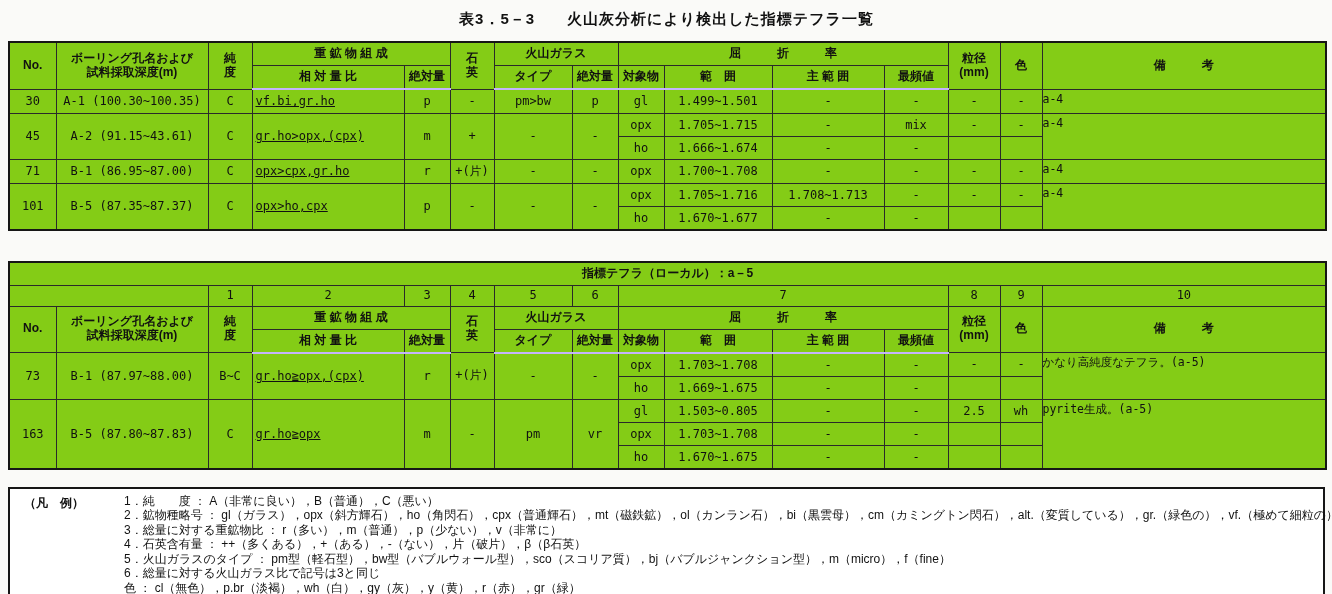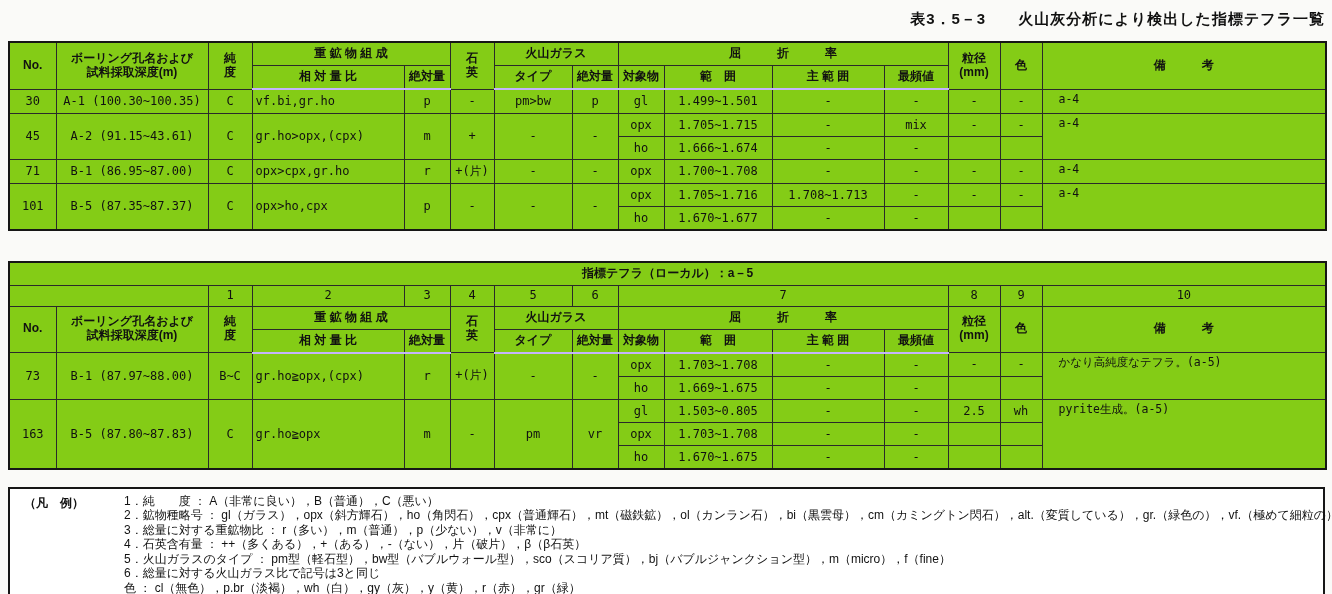--- a/index.html
+++ b/index.html
@@ -1,24 +1,24 @@
 <!DOCTYPE html>
 <html><head>
 <meta charset="utf-8">
 <style>
   html,body{margin:0;padding:0;background:#fafaf8;color:#111;}
   body{width:1332px;height:594px;font-family:"Liberation Sans",sans-serif;box-sizing:border-box;}
   .page{padding:6px 7px 0 8px;}
-  .title{text-align:right;font-size:15px;font-weight:bold;letter-spacing:1px;margin:4px 0 12px 0;}
+  .title{text-align:center;font-size:15px;font-weight:bold;letter-spacing:1px;margin:4px 0 12px 0;}
   table.tephra{border-collapse:collapse;table-layout:fixed;width:1317px;border:2px solid #161616;background:#84cc16;}
   table.tephra th,table.tephra td{border:1px solid #2a2a2a;padding:1px 3px;height:20px;overflow:hidden;white-space:nowrap;}
   table.tephra th{font-size:12px;font-weight:bold;text-align:center;vertical-align:middle;line-height:1.15;}
   table.tephra td{font-family:"DejaVu Sans Mono",monospace;font-size:12px;text-align:center;vertical-align:middle;}
-  table.tephra td.l{text-align:left;}
-  table.tephra td.rem{text-align:left;padding-left:16px;vertical-align:top;padding-top:2px;font-size:11.5px;}
+  table.tephra td.l{text-align:left;text-decoration:underline;}
+  table.tephra td.rem{text-align:left;padding-left:0;vertical-align:top;padding-top:2px;font-size:11.5px;}
   thead tr.hdr-bottom th{border-bottom:2px solid #c4b5fd;margin-top:17px;}
   th.label-row{text-align:left;padding-left:6px;font-size:12.5px;}
   tr.numrow th{font-family:"DejaVu Sans Mono",monospace;font-weight:normal;font-size:12px;height:18px;}
   .gap{height:30px;}
   .legend{margin-top:17px;border:2px solid #161616;background:#fff;display:flex;padding:5px 8px 6px 14px;width:1317px;box-sizing:border-box;}
   .legend-label{width:100px;flex:none;font-size:12px;font-weight:bold;padding-top:1px;}
   .legend-lines{flex:1;}
   .legend-line{font-size:12px;line-height:14.6px;white-space:nowrap;}
 </style>
 </head>

